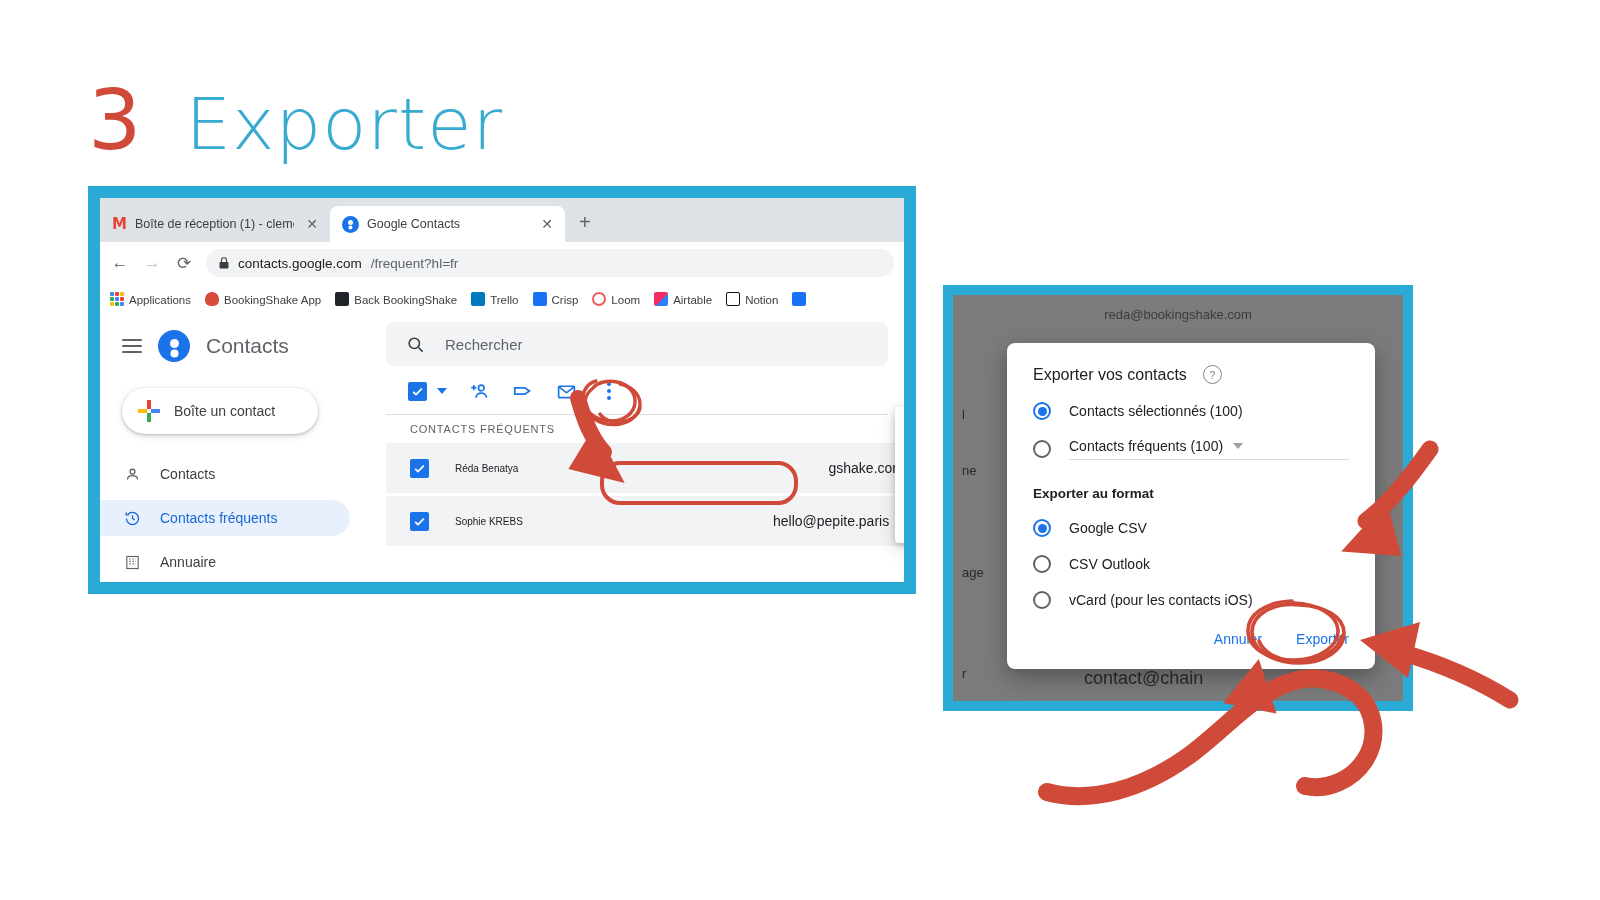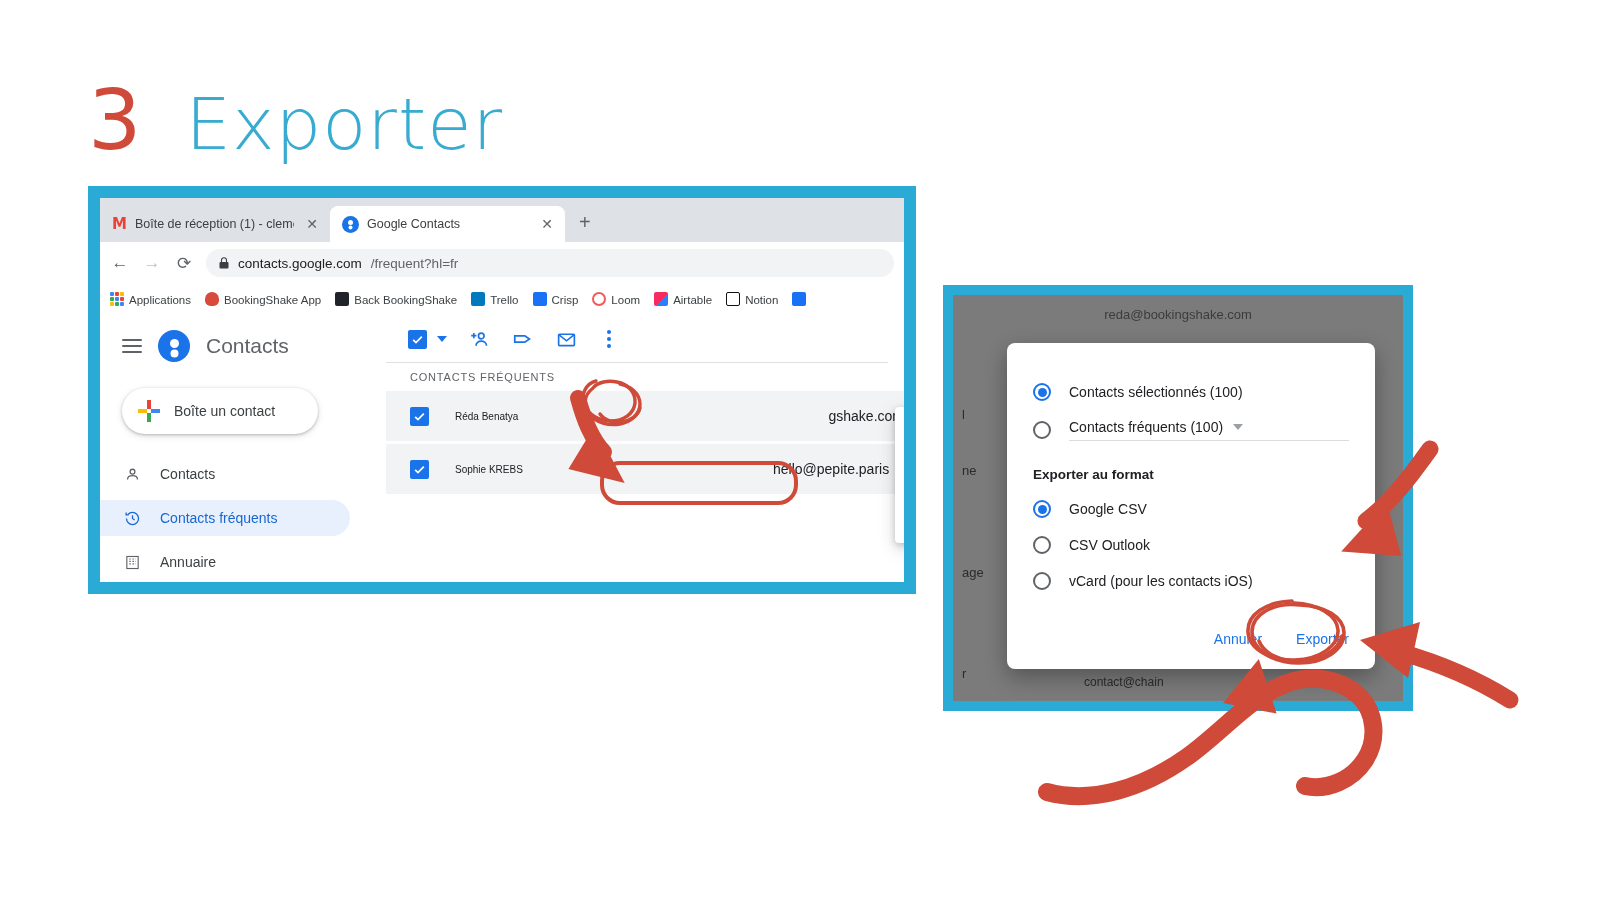--- a/index.html
+++ b/index.html
@@ -120,21 +120,21 @@
     position:absolute;left:943px;top:285px;width:470px;height:426px;
     background:#29abd6;padding:10px;box-sizing:border-box;
   }
   .dlg-bg{width:100%;height:100%;background:#7b7b7b;position:relative;overflow:hidden;}
   .bg-email-top{position:absolute;top:12px;left:0;right:0;text-align:center;font-size:13px;color:#3c3c3c;}
   .bg-frag{position:absolute;font-size:13px;color:#2b2b2b;left:9px;}
   .bg-frag.f1{top:112px;}
   .bg-frag.f2{top:168px;}
   .bg-frag.f3{top:270px;}
   .bg-frag.f4{top:371px;}
-  .bg-email-bot{position:absolute;bottom:12px;left:131px;font-size:12px;color:#2b2b2b;}
+  .bg-email-bot{position:absolute;bottom:12px;left:131px;font-size:18px;color:#2b2b2b;}
 
   .dialog{
     position:absolute;left:54px;top:48px;width:368px;height:326px;background:#fff;border-radius:8px;
     box-shadow:0 8px 22px rgba(0,0,0,.32);box-sizing:border-box;padding:22px 26px 0 26px;
   }
   .dlg-title-row{display:flex;align-items:center;gap:16px;}
   .dlg-title{font-size:16px;color:#202124;}
   .help-ic{width:17px;height:17px;border:1.5px solid #80868b;border-radius:50%;color:#80868b;font-size:11px;display:flex;align-items:center;justify-content:center;}
   .radio-row{display:flex;align-items:center;gap:18px;margin-top:18px;}
   .radio{width:18px;height:18px;border-radius:50%;border:2px solid #5f6368;box-sizing:border-box;flex:none;}
@@ -289,20 +289,27 @@
                   <rect x="4" y="3.5" width="16" height="17"></rect>
                   <path d="M7.5 7h2M12 7h2M16 7h.5M7.5 10.5h2M12 10.5h2M16 10.5h.5M7.5 14h2M12 14h2M16 14h.5"></path>
                 </svg>
               </span>
               <span>Annuaire</span>
             </div>
           </div>
         </div>
 
         <div class="cmain">
+          <div class="searchbar">
+            <svg width="19" height="19" viewBox="0 0 24 24" fill="none" stroke="#3c4043" stroke-width="2">
+              <circle cx="10.5" cy="10.5" r="6.5"></circle>
+                <path d="M15.5 15.5L21 21"></path>
+            </svg>
+            <span class="search-ph">Rechercher</span>
+          </div>
 
           <div class="toolbar">
             <span class="tb-check">
               <svg width="13" height="13" viewBox="0 0 24 24" fill="none" stroke="#fff" stroke-width="3.2">
                   <path d="M4 12.5l5.2 5.2L20 6.6"></path>
                 </svg>
             </span>
             <span class="caret"></span>
             <span class="tb-ic">
               <svg width="21" height="21" viewBox="0 0 24 24" fill="none" stroke="currentColor" stroke-width="1.9">
@@ -375,20 +382,24 @@
   <div class="dlg-frame">
     <div class="dlg-bg">
       <div class="bg-email-top">reda@bookingshake.com</div>
       <div class="bg-frag f1">l</div>
       <div class="bg-frag f2">ne</div>
       <div class="bg-frag f3">age</div>
       <div class="bg-frag f4">r</div>
       <div class="bg-email-bot">contact@chain</div>
 
       <div class="dialog">
+        <div class="dlg-title-row">
+          <span class="dlg-title">Exporter vos contacts</span>
+          <span class="help-ic">?</span>
+        </div>
 
         <div class="radio-row">
           <span class="radio on"></span>
           <span class="radio-label">Contacts sélectionnés (100)</span>
         </div>
         <div class="radio-row">
           <span class="radio"></span>
           <span class="freq-wrap">
             <span class="radio-label">Contacts fréquents (100)</span>
             <span class="dd-caret"></span>

